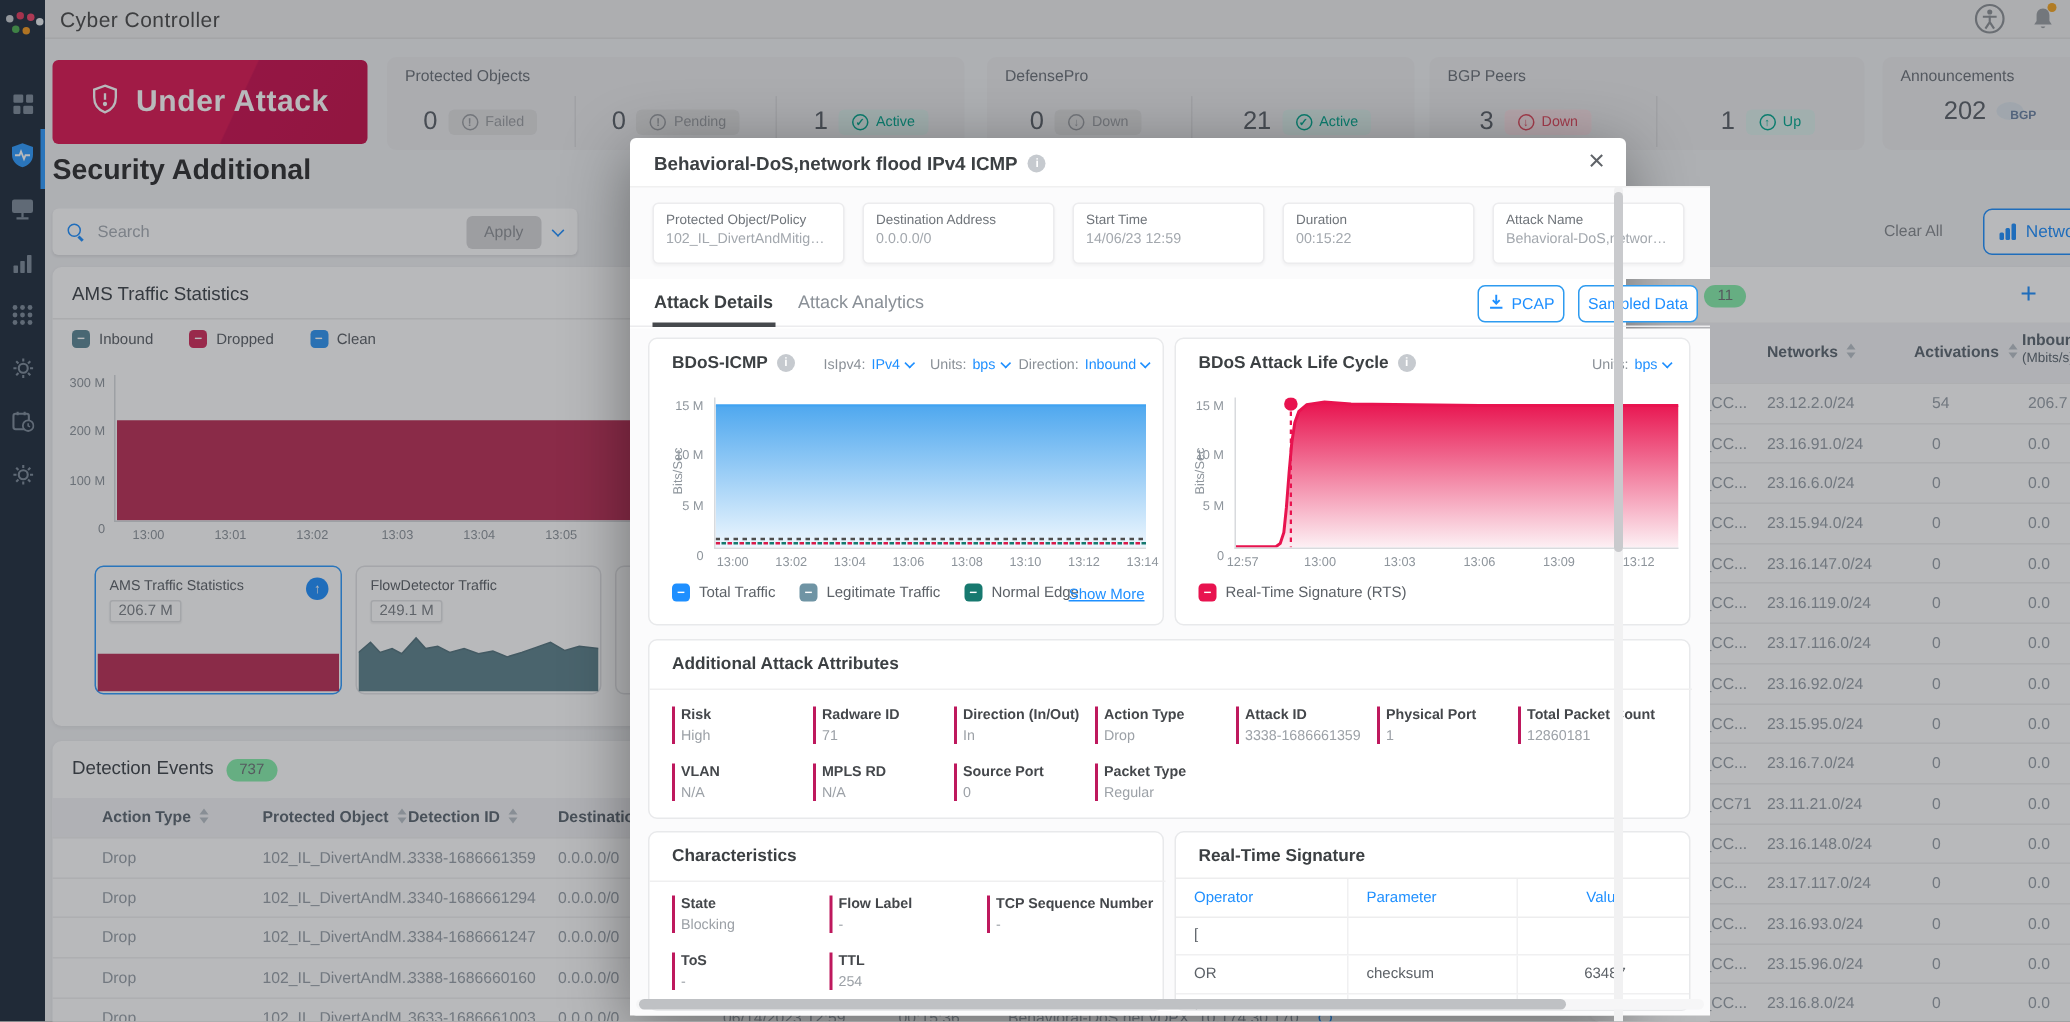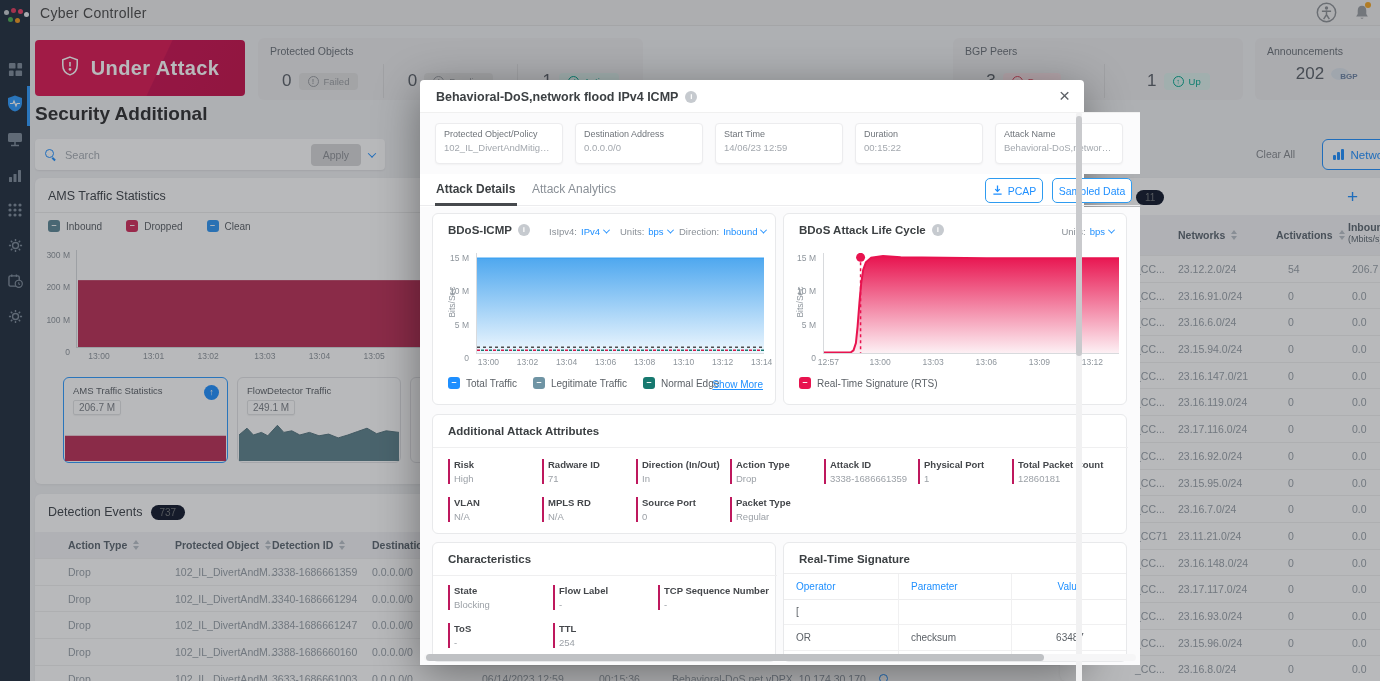--- a/index.html
+++ b/index.html
@@ -67,27 +67,27 @@
   .thumb .tv{display:inline-block;margin-top:4px;font-size:10px;color:#7c8187;border:1px solid #e2e3e5;border-radius:2px;padding:1px 5px;box-shadow:0 1px 1px rgba(0,0,0,.05)}
   .thumb svg{position:absolute;left:1px;bottom:1px}
   .trend-ic{position:absolute;right:8px;top:7px;width:15px;height:15px;border-radius:50%;background:#1e8fff;color:#fff;font-size:9px;line-height:15px;text-align:center}
   
   .tbl-head{position:absolute;background:#f3f4f6;display:flex;align-items:center;font-size:10.5px;color:#5c6670;font-weight:bold}
   .trow{position:relative;height:26.7px;border-top:1px solid #f0f0f1;font-size:10.5px;color:#98a0a8}
   .trow span{position:absolute;top:7px;white-space:nowrap}
   .sort{position:relative;display:inline-block;width:8px;height:10px;margin-left:5px;vertical-align:-1px}
   .sort::before{content:"";position:absolute;top:0;left:1px;border-left:3px solid transparent;border-right:3px solid transparent;border-bottom:4px solid #b9c0c7}
   .sort::after{content:"";position:absolute;bottom:0;left:1px;border-left:3px solid transparent;border-right:3px solid transparent;border-top:4px solid #b9c0c7}
-  .pill-badge{display:inline-block;background:#0f172a;border-radius:9px;padding:2px 9px;font-size:10px;color:#6f7377;margin-left:8px}
+  .pill-badge{display:inline-block;background:#86efac;border-radius:9px;padding:2px 9px;font-size:10px;color:#6f7377;margin-left:8px}
   .mag{position:relative;display:inline-block;width:12px;height:12px}
   .mag::before{content:"";position:absolute;left:0;top:0;width:7px;height:7px;border:1.6px solid #1e8fff;border-radius:50%}
   .mag::after{content:"";position:absolute;left:8px;top:8px;width:4px;height:1.6px;background:#1e8fff;transform:rotate(45deg);transform-origin:0 0}
   
   .overlay{position:absolute;left:0;top:0;width:1380px;height:681px;background:rgba(35,38,43,.32);z-index:40}
-  .modal{position:absolute;left:420px;top:80px;width:664px;height:585px;background:#fff;border-radius:4px;box-shadow:0 10px 45px rgba(0,0,0,.4);z-index:50}
+  .modal{position:absolute;left:420px;top:92px;width:664px;height:585px;background:#fff;border-radius:4px;box-shadow:0 10px 45px rgba(0,0,0,.4);z-index:50}
   .modal-title{position:absolute;left:16px;top:10px;font-size:12.5px;font-weight:bold;color:#3c4043;display:flex;align-items:center;gap:7px}
   .info{display:inline-block;width:12px;height:12px;border-radius:50%;background:#c6cacf;color:#fff;font-size:8px;line-height:12px;text-align:center;font-weight:bold}
   .modal-close{position:absolute;right:14px;top:5px;font-size:19px;color:#5f6368;cursor:pointer}
   .fields{position:absolute;left:0;top:32px;width:720px;height:62px;background:#fbfbfc;display:flex;gap:12px;padding:10px 15px;border-top:1px solid #f0f0f0}
   .fieldbox{width:128px;background:#fff;border:1px solid #ececee;border-radius:4px;box-shadow:0 1px 2px rgba(0,0,0,.04);padding:5px 8px;overflow:hidden}
   .fieldbox .fl{font-size:9px;color:#6f747a;white-space:nowrap}
   .fieldbox .fv{font-size:9.5px;color:#a3a8ae;margin-top:3px;white-space:nowrap;overflow:hidden;text-overflow:ellipsis}
   .tabsrow{position:absolute;left:0;top:94px;width:720px;height:32px;border-bottom:1px solid #ececee}
   .tab{position:absolute;top:8px;font-size:12px;cursor:pointer}
   .tab.active{font-weight:bold;color:#3c4043}
@@ -272,20 +272,40 @@
       <div class="stat">
           <span class="v">1</span>
         <span class="pill good">
             <span class="ci">✓</span>
             <span>Active</span>
           </span>
         </div>
     </div>
   </div>
 
+  <div class="stat-card" style="left:658px;width:285px">
+    <div class="t">DefensePro</div>
+    <div class="stat-row">
+      <div class="stat">
+          <span class="v">0</span>
+        <span class="pill neutral">
+            <span class="ci">↓</span>
+            <span>Down</span>
+          </span>
+        </div>
+      <div class="vdiv"></div>
+      <div class="stat">
+          <span class="v">21</span>
+        <span class="pill good">
+            <span class="ci">✓</span>
+            <span>Active</span>
+          </span>
+        </div>
+    </div>
+  </div>
 
   <div class="stat-card" style="left:953px;width:290px">
     <div class="t">BGP Peers</div>
     <div class="stat-row">
       <div class="stat">
           <span class="v">3</span>
         <span class="pill bad">
             <span class="ci">↓</span>
             <span>Down</span>
           </span>
@@ -503,21 +523,21 @@
 
         <div class="trow">
           <span style="left:75px">_CC...</span>
           <span style="left:118px">23.15.94.0/24</span>
           <span style="left:228px">0</span>
           <span style="left:292px">0.0</span>
         </div>
 
         <div class="trow">
           <span style="left:75px">_CC...</span>
-          <span style="left:118px">23.16.147.0/21</span>
+          <span style="left:118px">23.16.147.0/24</span>
           <span style="left:228px">0</span>
           <span style="left:292px">0.0</span>
         </div>
 
         <div class="trow">
           <span style="left:75px">_CC...</span>
           <span style="left:118px">23.16.119.0/24</span>
           <span style="left:228px">0</span>
           <span style="left:292px">0.0</span>
         </div>

